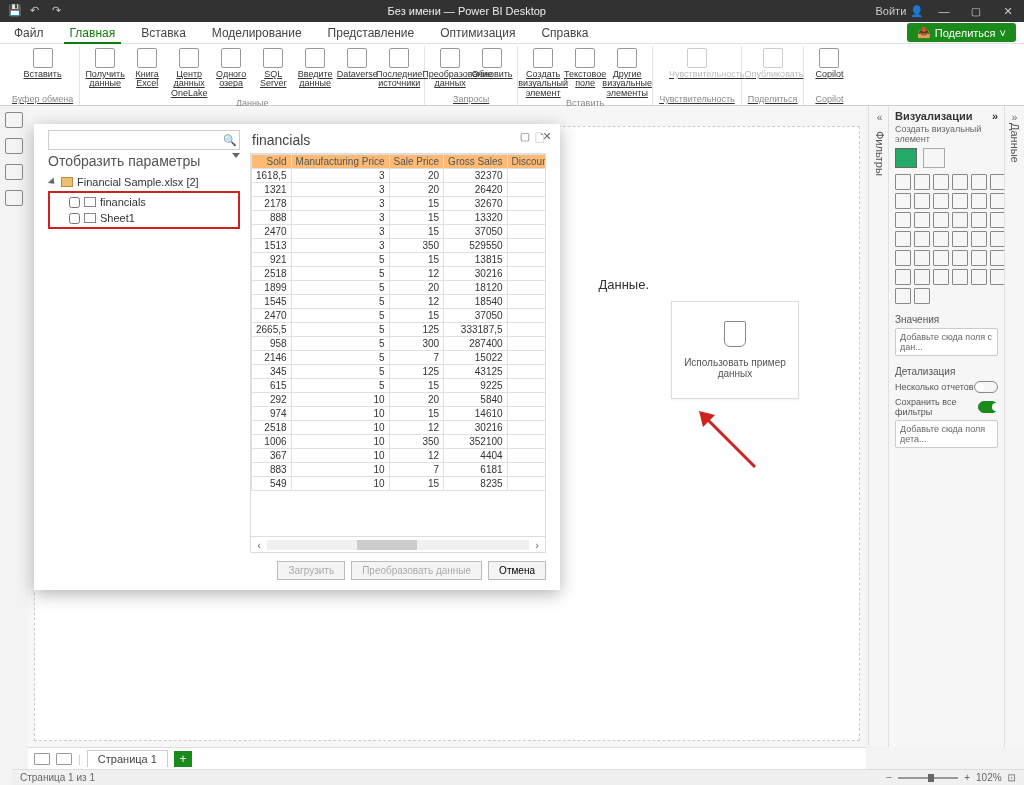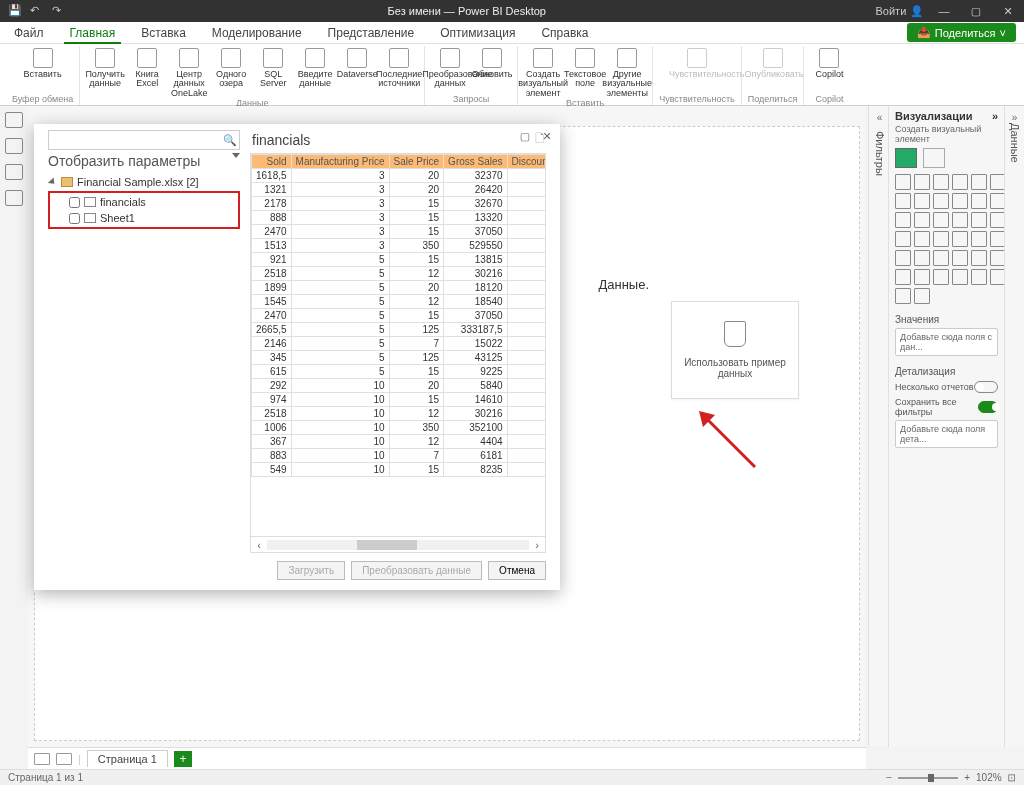--- a/index.html
+++ b/index.html
@@ -15,21 +15,21 @@
 .login { display: flex; align-items: center; gap: 4px; font-size: 11px; }
 
 
 .menubar { height: 22px; background: #fff; display: flex; align-items: center; padding: 0 8px; gap: 14px; border-bottom: 1px solid #e0e0e0; }
 .menubar .item { font-size: 12px; color: #444; padding: 4px 6px; cursor: pointer; }
 .menubar .item.active { color: #107c10; border-bottom: 2px solid #107c10; padding-bottom: 2px; }
 .share-btn { margin-left: auto; background: #1a8a1a; color: #fff; padding: 3px 10px; border-radius: 3px; font-size: 11px; display: flex; align-items: center; gap: 4px; }
 
 
 .ribbon { height: 62px; background: #fff; border-bottom: 1px solid #d0d0d0; display: flex; padding: 2px 6px 0; }
-.rgroup { display: flex; flex-direction: column; align-items: center; border-right: 1px solid #e4e4e4; padding: 0 6px; }
+.rgroup { display: flex; flex-direction: column; align-items: center; border-right: 1px solid #e4e4e4; padding: 0 6px; text-decoration: underline; }
 .rgroup:last-child { border-right: none; }
 .rgroup .btns { display: flex; gap: 4px; }
 .rbtn { display: flex; flex-direction: column; align-items: center; width: 42px; padding-top: 2px; cursor: pointer; }
 .rbtn.sm { width: 38px; }
 .rbtn .ico { width: 20px; height: 20px; border: 1px solid #999; border-radius: 2px; }
 .rbtn .lbl { font-size: 9px; text-align: center; color: #333; margin-top: 2px; line-height: 1.05; max-width: 56px; }
 .rbtn.disabled .lbl { color: #bbb; }
 .rbtn.disabled .ico { border-color: #ccc; }
 .rgroup .gname { font-size: 9px; color: #888; margin-top: auto; padding-bottom: 1px; }
 
@@ -69,21 +69,21 @@
 .data-strip { position: absolute; right: 0; top: 106px; width: 20px; bottom: 38px; background: #f6f6f6; border-left: 1px solid #e0e0e0; display: flex; flex-direction: column; align-items: center; padding-top: 6px; }
 .data-strip .vtext { writing-mode: vertical-rl; font-size: 11px; color: #555; }
 
 
 .btmtabs { position: absolute; left: 28px; right: 158px; bottom: 16px; height: 22px; background: #fff; border-top: 1px solid #ddd; display: flex; align-items: center; padding: 0 6px; gap: 6px; }
 .btmtabs .tab { padding: 2px 10px; font-size: 11px; color: #444; border: 1px solid #ccc; border-bottom: none; background: #fff; cursor: pointer; }
 .btmtabs .add { width: 18px; height: 16px; background: #1a8a1a; color: #fff; display: flex; align-items: center; justify-content: center; font-size: 12px; cursor: pointer; }
 .btmtabs .ico { width: 16px; height: 12px; border: 1px solid #999; border-radius: 1px; }
 
 
-.statusbar { position: absolute; left: 0; right: 0; bottom: 0; height: 16px; background: #f0f0f0; border-top: 1px solid #ddd; display: flex; align-items: center; padding: 0 8px; font-size: 10px; color: #666; }
+.statusbar { position: absolute; left: 12px; right: 0; bottom: 0; height: 16px; background: #f0f0f0; border-top: 1px solid #ddd; display: flex; align-items: center; padding: 0 8px; font-size: 10px; color: #666; }
 .statusbar .r { margin-left: auto; display: flex; align-items: center; gap: 6px; }
 .zoom-slider { width: 60px; height: 2px; background: #999; position: relative; }
 .zoom-slider .thumb { width: 6px; height: 8px; background: #666; position: absolute; top: -3px; left: 30px; }
 
 
 .dialog { position: absolute; left: 34px; top: 124px; width: 526px; height: 466px; background: #fff; box-shadow: 0 4px 16px rgba(0,0,0,0.3); display: flex; flex-direction: column; }
 .dlg-title { padding: 14px 18px 4px; font-size: 17px; color: #333; position: relative; }
 .dlg-sys { position: absolute; right: 6px; top: 6px; display: flex; gap: 8px; }
 .dlg-sys span { width: 14px; text-align: center; cursor: pointer; color: #666; font-size: 11px; }
 .dlg-body { flex: 1; display: flex; padding: 6px 14px 0; gap: 10px; overflow: hidden; }
@@ -506,20 +506,27 @@
                 <td></td>
               </tr>
               <tr>
                 <td>2665,5</td>
                 <td>5</td>
                 <td>125</td>
                 <td>333187,5</td>
                 <td></td>
               </tr>
               <tr>
+                <td>958</td>
+                <td>5</td>
+                <td>300</td>
+                <td>287400</td>
+                <td></td>
+              </tr>
+              <tr>
                 <td>2146</td>
                 <td>5</td>
                 <td>7</td>
                 <td>15022</td>
                 <td></td>
               </tr>
               <tr>
                 <td>345</td>
                 <td>5</td>
                 <td>125</td>

